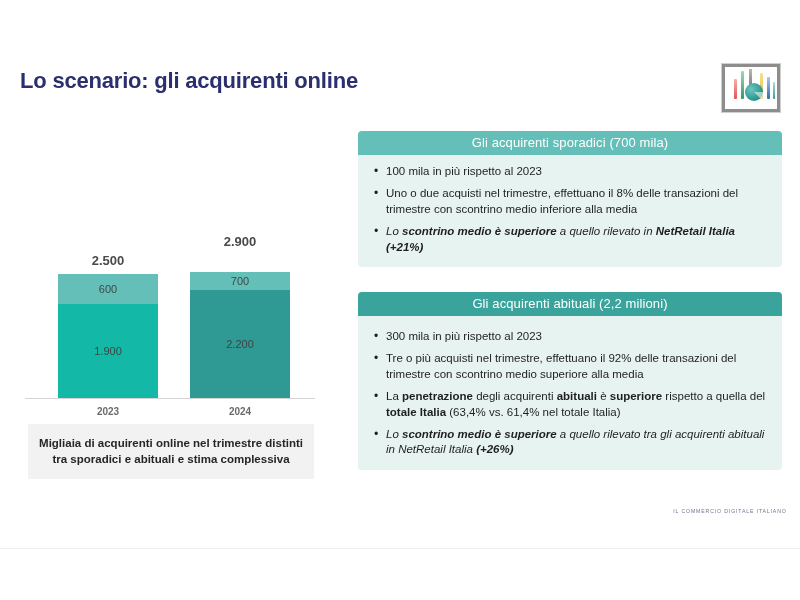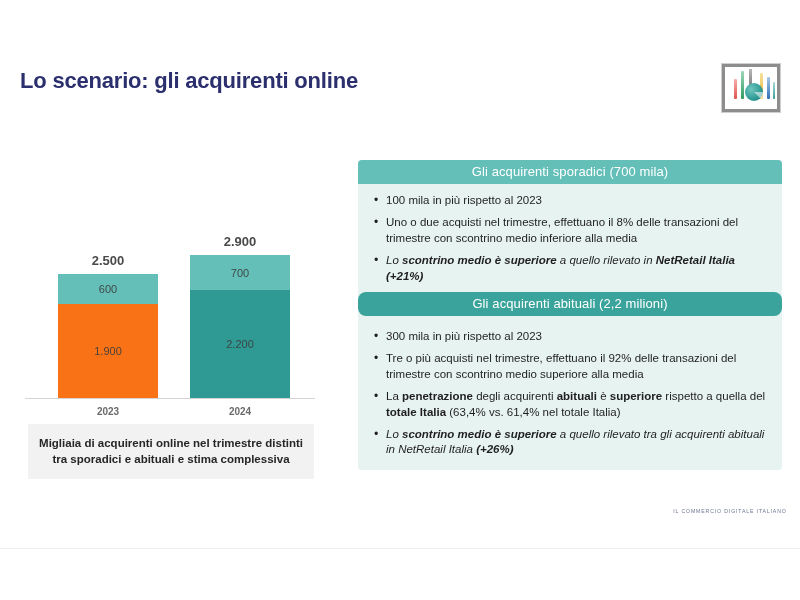--- a/index.html
+++ b/index.html
@@ -155,31 +155,31 @@
 
   
   .panel {
     position: absolute;
     left: 358px;
     width: 424px;
     background: #e7f3f1;
     border-radius: 4px;
     overflow: hidden;
   }
-  .panel-1 { top: 160px; }
+  .panel-1 { top: 131px; }
   .panel-2 { top: 292px; }
   .panel-header {
     text-align: center;
     color: #ffffff;
     font-size: 13px;
     padding: 4px 0 5px;
     letter-spacing: 0.1px;
   }
   .panel-1 .panel-header { background: #63bfb8; }
-  .panel-2 .panel-header { background: #3aa49c; border-radius: 8px; }
+  .panel-2 .panel-header { background: #3aa49c; }
   .panel-body {
     padding: 9px 14px 12px 14px;
   }
   .panel-2 .panel-body { padding-top: 13px; }
   ul.bullets {
     list-style: none;
     margin: 0;
     padding: 0;
   }
   ul.bullets li {
@@ -280,28 +280,28 @@
     </div>
   </div>
 
   <div class="chart-area">
     <div class="axis-line"></div>
     <div class="bar-group g2023" id="group-0">
         <div class="bar-total" style="bottom: 130px;">2.500</div>
         <div class="seg seg-top" style="height: 30px; background: rgb(99, 191, 184);">
           <span>600</span>
         </div>
-        <div class="seg seg-bot" style="height: 94px; background: #f97316;">
+        <div class="seg seg-bot" style="height: 94px; background: #14b8a6;">
           <span>1.900</span>
         </div>
         <div class="x-label">2023</div>
       </div>
     <div class="bar-group g2024" id="group-1">
         <div class="bar-total" style="bottom: 149px;">2.900</div>
-        <div class="seg seg-top" style="height: 35px; background: rgb(99, 191, 184);">
+        <div class="seg seg-top" style="height: 18px; background: rgb(99, 191, 184);">
           <span>700</span>
         </div>
         <div class="seg seg-bot" style="height: 108px; background: rgb(47, 154, 148);">
           <span>2.200</span>
         </div>
         <div class="x-label">2024</div>
       </div>
   </div>
 
   <div class="chart-caption">Migliaia di acquirenti online nel trimestre distinti tra sporadici e abituali e stima complessiva</div>

